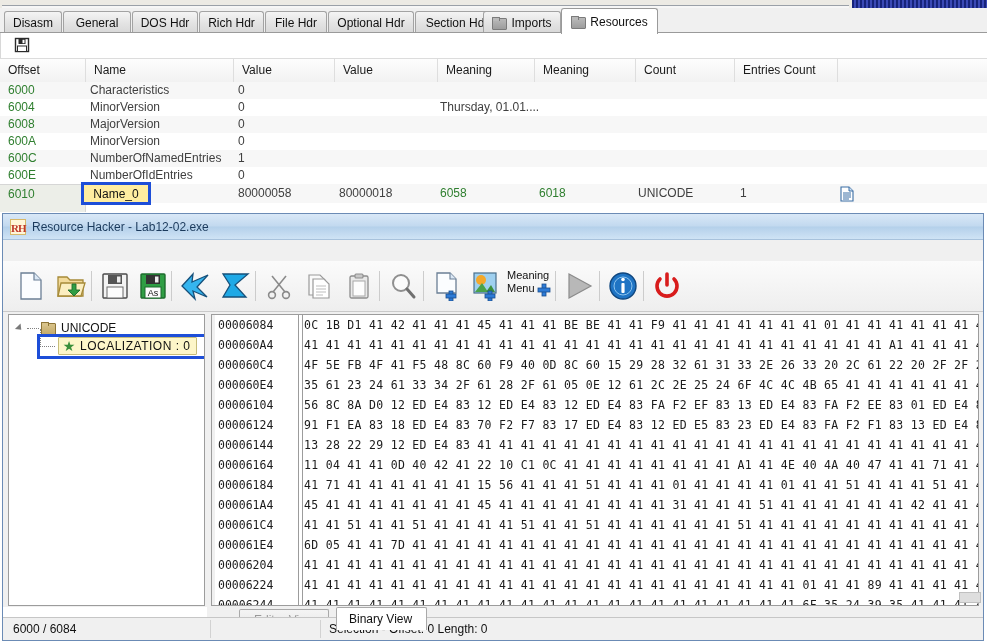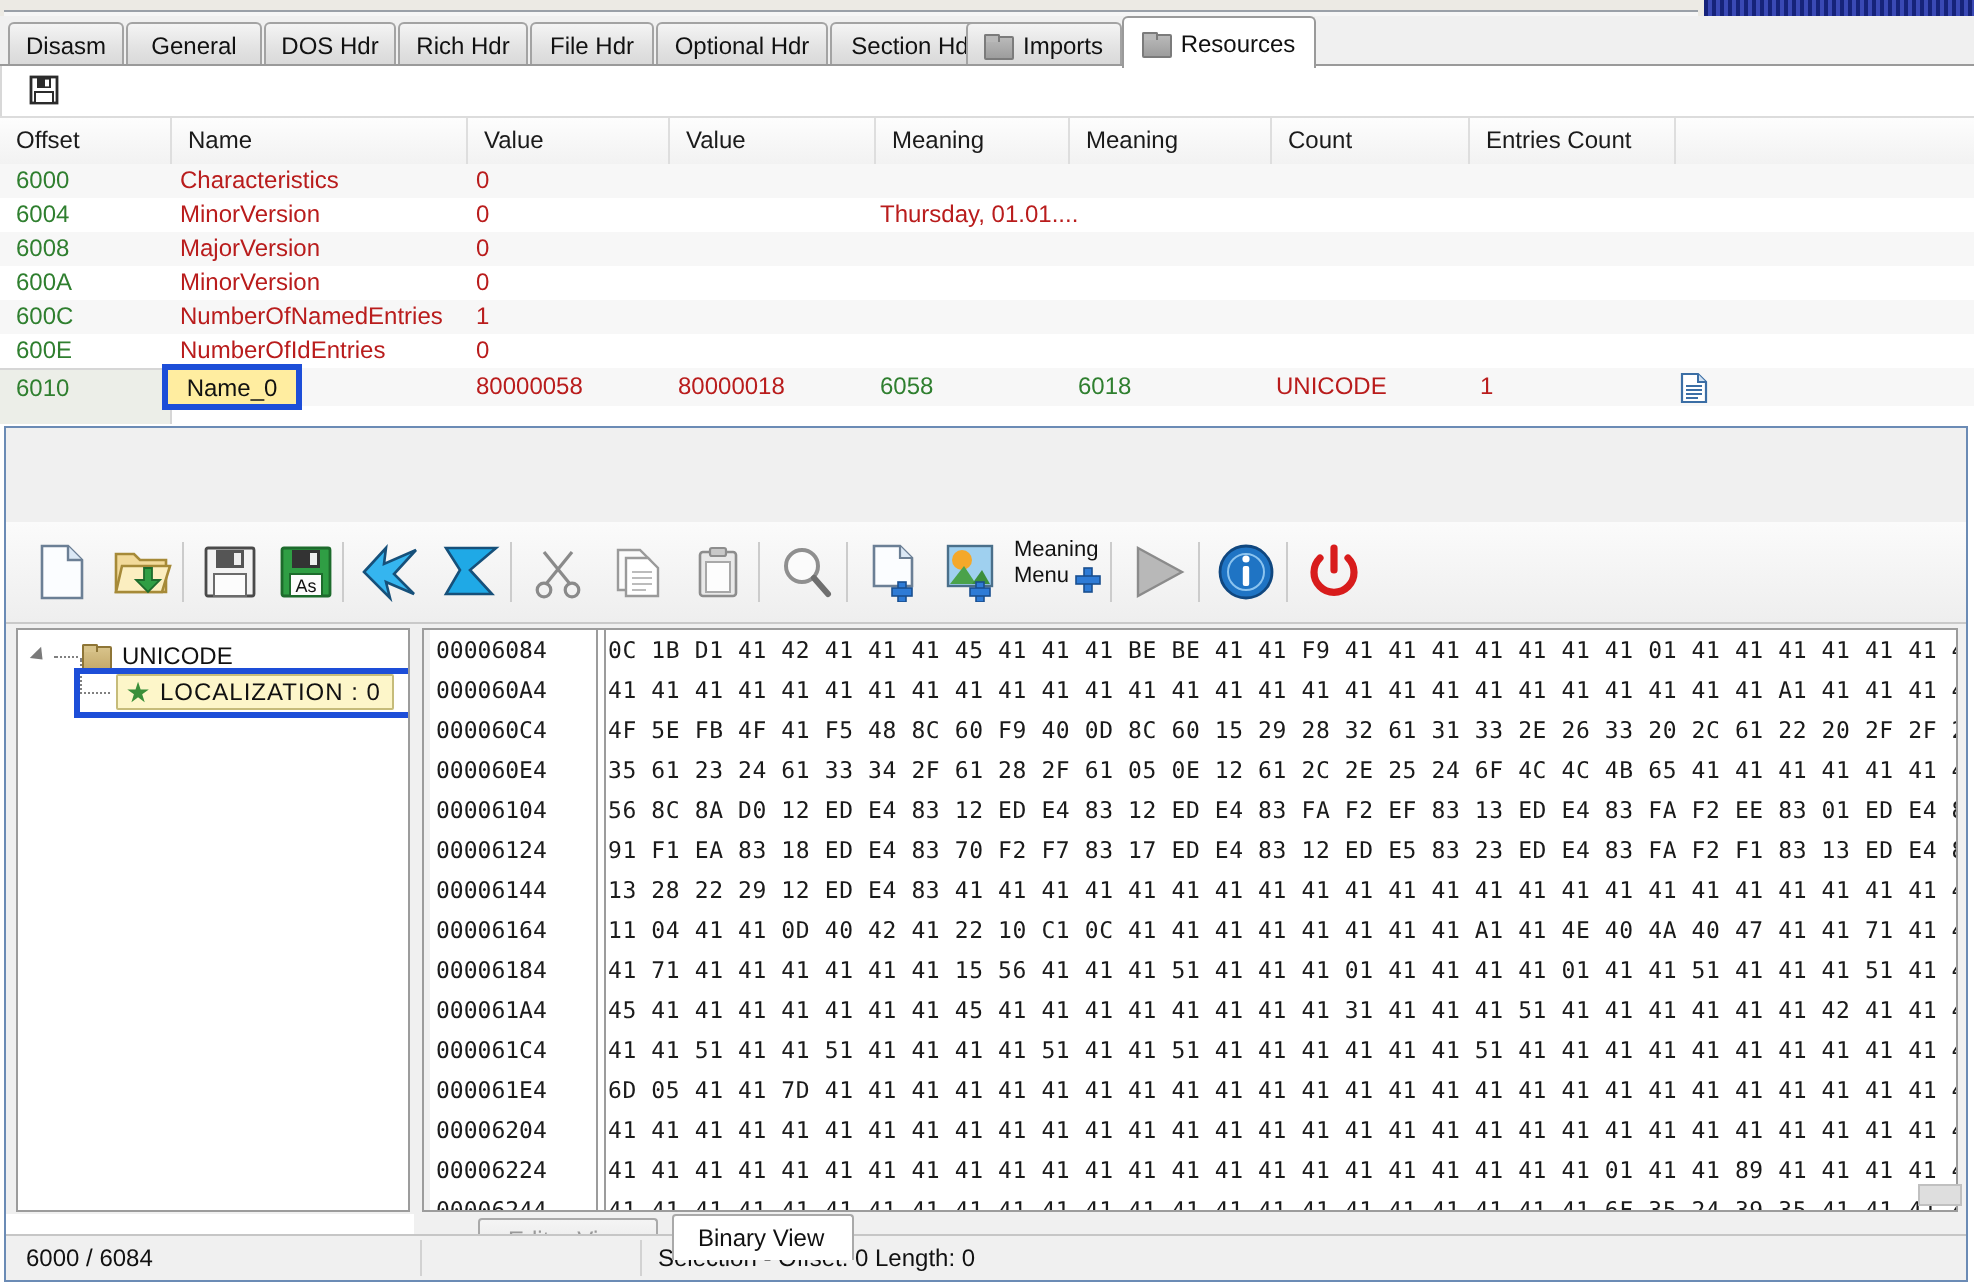--- a/index.html
+++ b/index.html
@@ -86,21 +86,21 @@
     white-space: nowrap; overflow: hidden;
   }
   .pe-row { position: absolute; left: 0; width: 987px; height: 17px; }
   .pe-row.alt { background: #f7f7f7; }
   .pe-row .cell {
     position: absolute; top: 0; height: 17px; line-height: 17px;
     font-size: 12px; white-space: nowrap; overflow: hidden;
   }
   .cell.offset { color: #2f7f2f; }
   .cell.green  { color: #2f7f2f; }
-  .cell.dark   { color: #b91c1c; }
+  .cell.dark   { color: #404040; }
   .sel-offset {
     background: #eceee8; border: 1px solid #d6d6d6; box-sizing: border-box;
     border-left:none;
   }
   .redbox {
     position: absolute;
     border: 3px solid #1d4ed8;
     background: #ffeda0;
     box-sizing: border-box;
     z-index: 9;
@@ -372,20 +372,24 @@
 
       <div class="redbox" style="left:81px;top:-2px;width:70px;height:23px;display:flex;align-items:center;justify-content:center;">
         <span style="font-size:12px;color:#111;">Name_0</span>
       </div>
     </div>
   </div>
 </div>
 
 <div id="rh">
 
+  <div id="rh-title">
+    <div class="rh-logo">RH</div>
+    <div class="rh-caption">Resource Hacker - Lab12-02.exe</div>
+  </div>
 
 
   <div id="rh-toolbar">
 
     <div class="tb-btn" style="left:8px;">
       <svg width="26" height="30" viewBox="0 0 26 30">
         <path d="M3 2 H16 L23 9 V28 H3 Z" fill="#fbfdff" stroke="#6b7f95" stroke-width="1.3"></path>
         <path d="M16 2 L16 9 L23 9" fill="#dbe8f5" stroke="#6b7f95" stroke-width="1.2"></path>
       </svg>
     </div>

